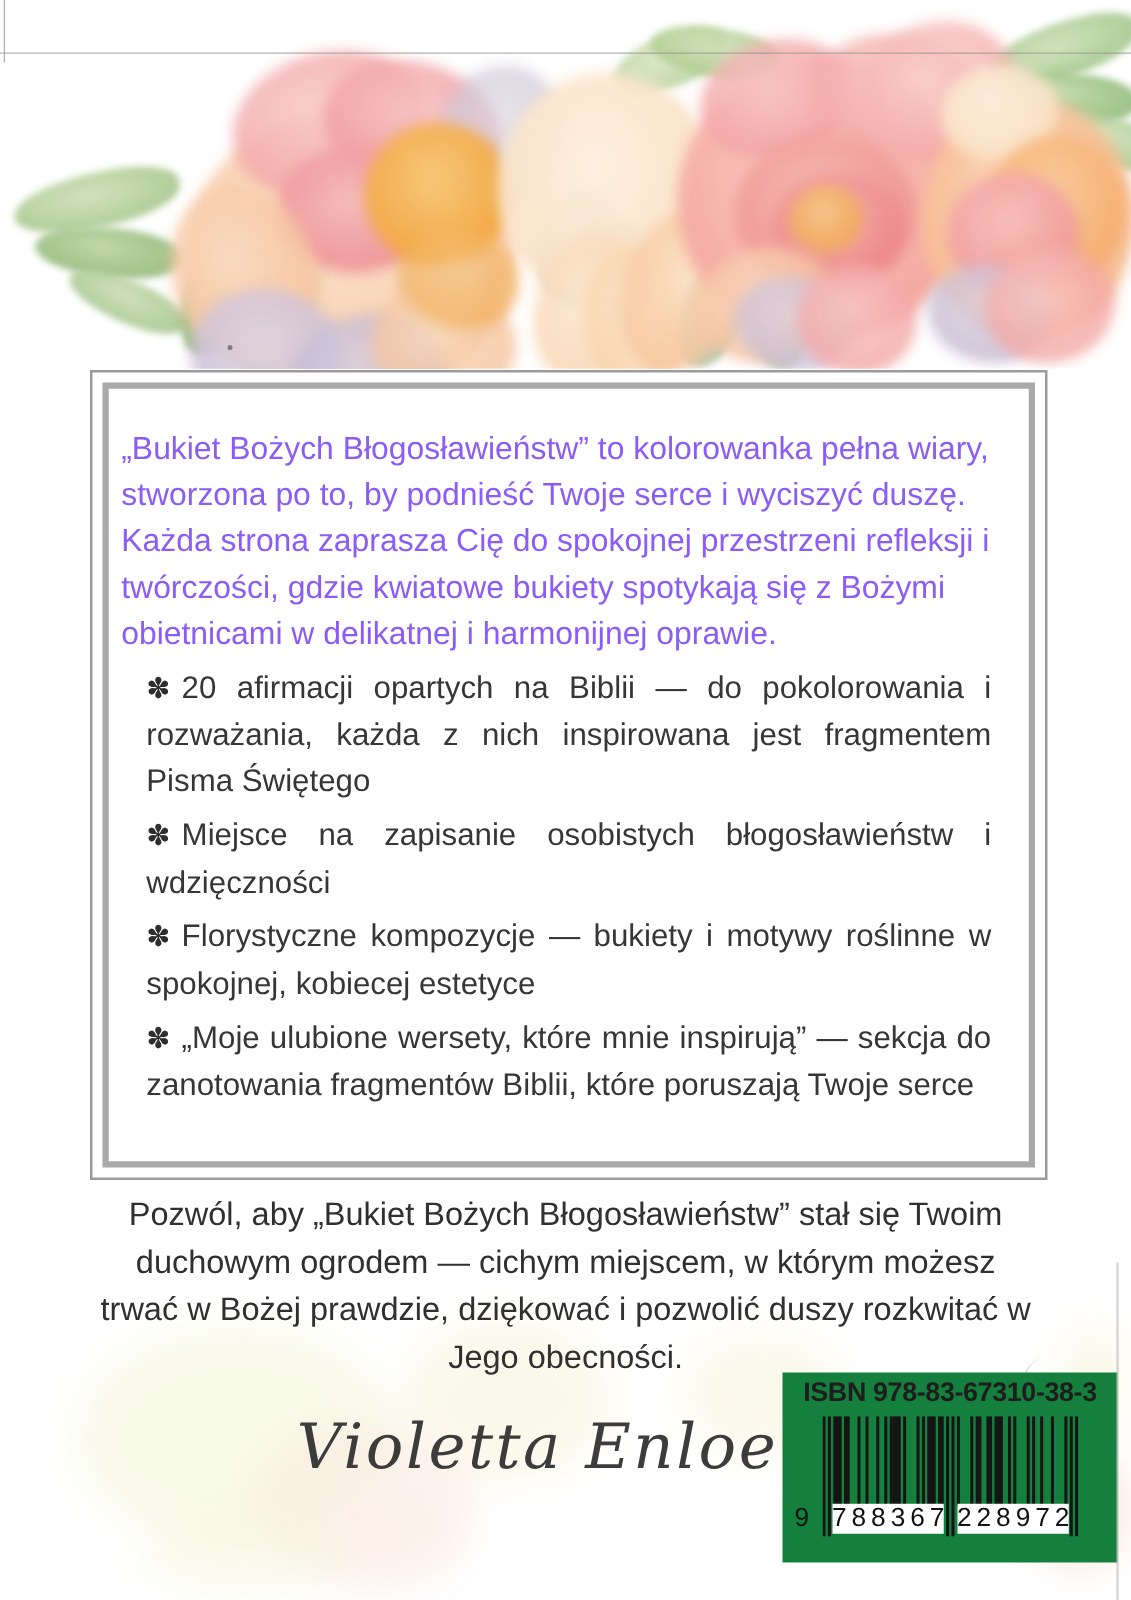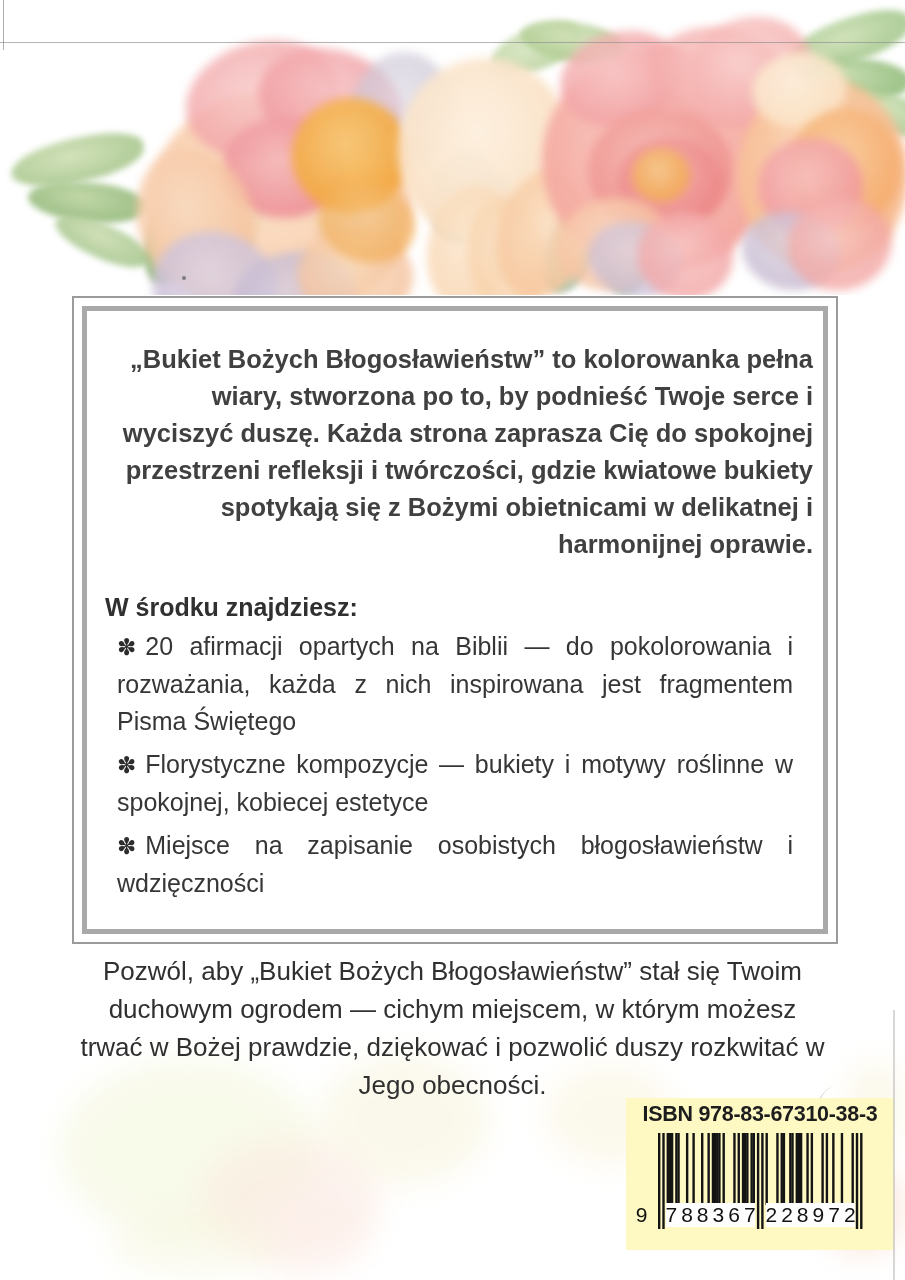--- a/index.html
+++ b/index.html
@@ -15,38 +15,38 @@
   .scan-h{left:0;top:42px;width:905px;height:1px;background:#8d8d8d;opacity:.65;z-index:4;}
   .scan-v-left{left:3px;top:0;width:1px;height:50px;background:#8d8d8d;opacity:.7;z-index:4;}
   .scan-v-right{left:893px;top:1010px;width:2px;height:270px;background:#bdbdbd;opacity:.6;z-index:4;}
   .scan-dot{left:182px;top:276px;width:4px;height:4px;border-radius:50%;background:#666;opacity:.8;z-index:4;}
 
   
   .desc-box{left:72px;top:296px;width:766px;height:648px;box-sizing:border-box;
             border:2px solid #9b9b9b;padding:8px;background:#fff;z-index:3;}
   .desc-inner{box-sizing:border-box;width:100%;height:100%;border:5px solid #a9a9a9;
               padding:30px 10px 20px 10px;}
-  .intro{max-width:716px;margin:0 auto;text-align:right;font-weight:700;
-         font-size:25.5px;line-height:37px;color:#404040;}
+  .intro{max-width:716px;margin:0 auto;text-align:left;font-weight:400;
+         font-size:25.5px;line-height:37px;color:#8b5cf6;}
   .list-heading{margin:30px 0 4px 8px;font-weight:700;font-size:25px;color:#303030;}
   .features{margin:0 20px;}
   .li{font-size:25px;line-height:37px;text-align:justify;color:#363636;margin-top:6px;}
   .bullet{font-family:"DejaVu Sans",sans-serif;font-size:23px;color:#2d2d2d;margin-right:9px;}
 
   
   .closing{left:0;right:0;top:952px;margin:0 auto;width:756px;text-align:center;
            font-weight:400;font-size:26px;line-height:38px;color:#303030;z-index:3;}
 
   
   .author-block{left:200px;top:1128px;width:460px;text-align:center;z-index:3;}
   .signature{font-family:"DejaVu Serif",serif;font-style:italic;font-weight:400;
              font-size:50px;color:#3c3c3c;letter-spacing:2px;}
   .website{margin-top:8px;font-size:25px;color:#4f4f4f;letter-spacing:1.2px;}
 
-  .barcode-card{left:626px;top:1098px;width:268px;height:152px;background:#fef9c3;z-index:3;}
+  .barcode-card{left:626px;top:1098px;width:268px;height:152px;background:#15803d;z-index:3;}
   .isbn-label{text-align:center;font-weight:700;font-size:21.5px;letter-spacing:-0.3px;
               color:#1d1d1d;margin:4px 0 6px 0;white-space:nowrap;}
   .bc-wrap{position:relative;width:205px;margin:0 auto;height:100px;}
   .bc-digit{position:absolute;top:70px;font-size:21px;color:#111;letter-spacing:4px;
             background:#fff;text-align:center;white-space:nowrap;}
   .bc-prefix{left:-24px;width:20px;background:transparent;}
   .bc-left{left:8px;width:89px;}
   .bc-right{left:108px;width:89px;}
 
   
@@ -125,32 +125,33 @@
   <div class="abs blob" style="left:250px;top:1195px;width:120px;height:80px;background:#fdeee8;opacity:.5;"></div>
   <div class="abs blob" style="left:110px;top:1215px;width:170px;height:60px;background:#f6f5dc;opacity:.45;"></div>
   <div class="abs blob" style="left:820px;top:1160px;width:85px;height:95px;background:#f9dccf;opacity:.6;"></div>
   <div class="abs blob" style="left:845px;top:1060px;width:60px;height:90px;background:#f8f3d9;opacity:.5;"></div>
   <div class="abs sketch-arc"></div>
   <div class="abs sketch-arc2"></div>
 
   <div class="abs desc-box">
     <div class="desc-inner">
       <div class="intro">„Bukiet Bożych Błogosławieństw” to kolorowanka pełna wiary, stworzona po to, by podnieść Twoje serce i wyciszyć duszę. Każda strona zaprasza Cię do spokojnej przestrzeni refleksji i twórczości, gdzie kwiatowe bukiety spotykają się z Bożymi obietnicami w delikatnej i harmonijnej oprawie.</div>
-      <div class="list-heading">W środku znajdziesz:</div>
       <div class="features">
           <div class="li"><span class="bullet">✽</span><span>20 afirmacji opartych na Biblii — do pokolorowania i rozważania, każda z nich inspirowana jest fragmentem Pisma Świętego</span></div>
+          <div class="li"><span class="bullet">✽</span><span>Miejsce na zapisanie osobistych błogosławieństw i wdzięczności</span></div>
           <div class="li"><span class="bullet">✽</span><span>Florystyczne kompozycje — bukiety i motywy roślinne w spokojnej, kobiecej estetyce</span></div>
-          <div class="li"><span class="bullet">✽</span><span>Miejsce na zapisanie osobistych błogosławieństw i wdzięczności</span></div>
+          <div class="li"><span class="bullet">✽</span><span>„Moje ulubione wersety, które mnie inspirują” — sekcja do zanotowania fragmentów Biblii, które poruszają Twoje serce</span></div>
         </div>
     </div>
   </div>
 
   <div class="abs closing">Pozwól, aby „Bukiet Bożych Błogosławieństw” stał się Twoim duchowym ogrodem — cichym miejscem, w którym możesz trwać w Bożej prawdzie, dziękować i pozwolić duszy rozkwitać w Jego obecności.</div>
 
   <div class="abs author-block">
+    <div class="signature">Violetta Enloe</div>
   </div>
 
   <div class="abs barcode-card">
     <div class="isbn-label">ISBN 978-83-67310-38-3</div>
     <div class="bc-wrap">
       <svg id="bc-svg" width="205" height="100">
           <rect x="0.00" y="0" width="2.40" height="96" fill="#141414"></rect>
           <rect x="4.30" y="0" width="2.40" height="96" fill="#141414"></rect>
           <rect x="8.60" y="0" width="2.40" height="72" fill="#141414"></rect>
           <rect x="10.75" y="0" width="2.40" height="72" fill="#141414"></rect>

